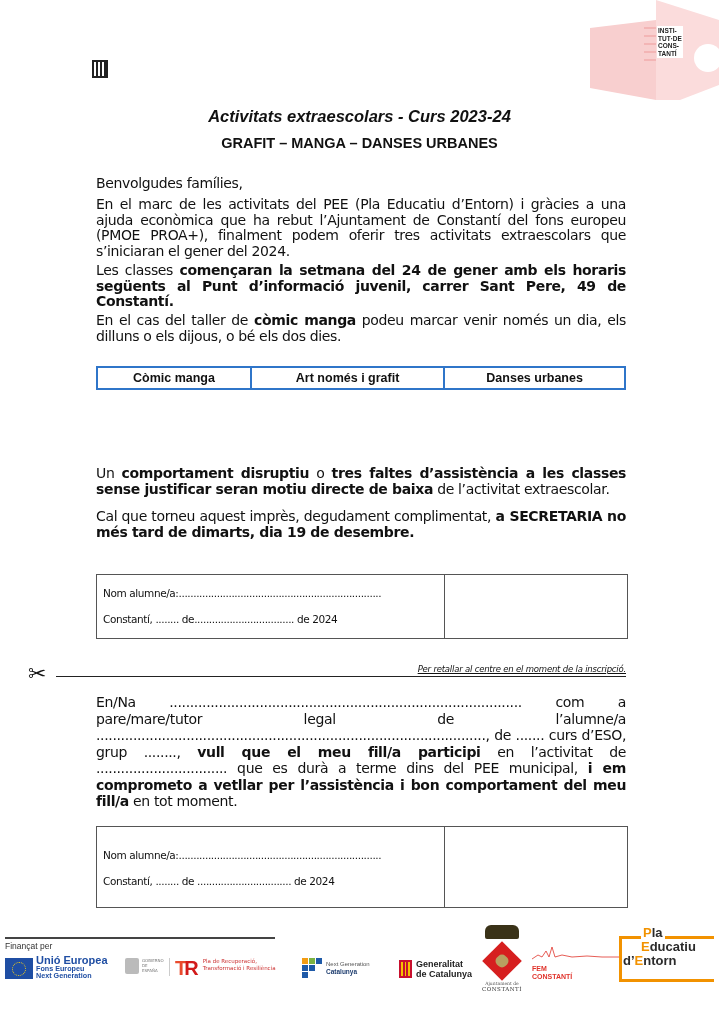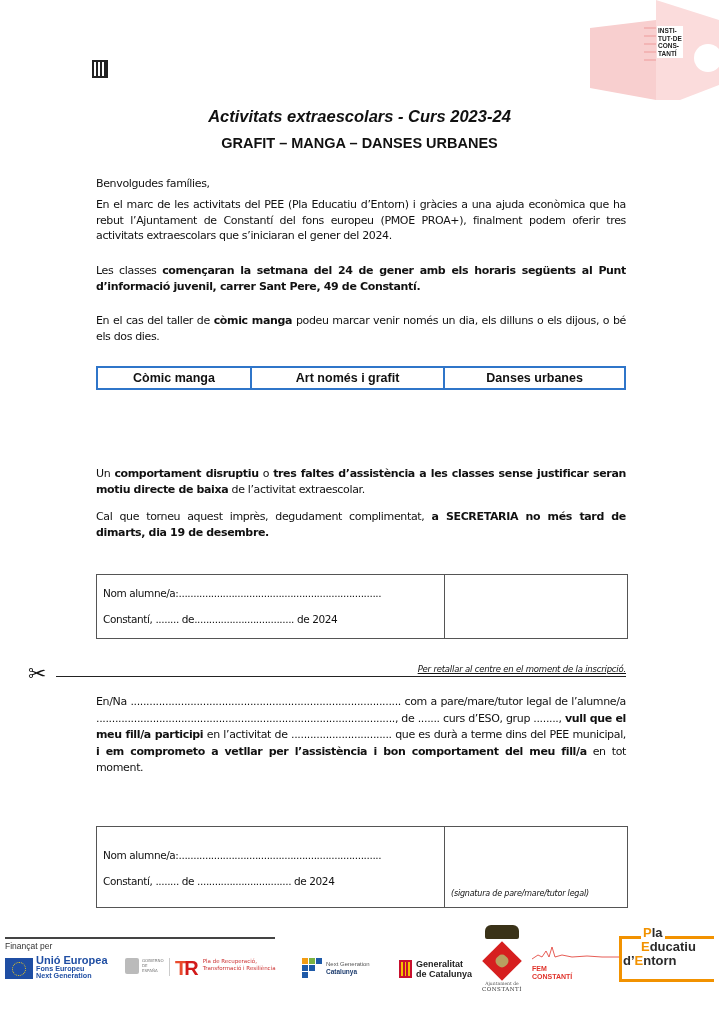--- a/index.html
+++ b/index.html
@@ -17,21 +17,21 @@
 
     .inst-logo { left: 590px; top: 0px; width: 129px; height: 100px; }
     .inst-text { position: absolute; left: 67px; top: 26px; font-family: "Liberation Sans", sans-serif; font-weight: bold;
       font-size: 6.5px; line-height: 7.5px; color: #222; background: #fff; padding: 1px 1px; }
 
     .title1 { left: 0; width: 719px; top: 107px; text-align: center; font-family: "Liberation Sans", sans-serif;
       font-style: italic; font-weight: bold; font-size: 16.5px; color: #111; }
     .title2 { left: 0; width: 719px; top: 135px; text-align: center; font-family: "Liberation Sans", sans-serif;
       font-weight: bold; font-size: 14.5px; color: #111; }
 
-    .para { left: 96px; width: 530px; font-family: "DejaVu Sans", sans-serif; font-size: 11px; line-height: 15.5px;
+    .para { left: 96px; width: 530px; font-family: "DejaVu Sans", sans-serif; font-size: 14px; line-height: 15.5px;
       text-align: justify; color: #111; letter-spacing: -0.35px; }
     .para b { font-weight: bold; }
 
     
     .sched { left: 96px; top: 366px; width: 530px; border-collapse: collapse; font-family: "Liberation Sans", sans-serif; }
     .sched td { border: 2px solid #2f75c9; text-align: center; padding: 0; }
     .sched .hdr td { background: #d9e3f4; height: 28px; color: #2e6fc2; font-weight: bold; font-size: 11.5px; }
     .sched .row td { height: 20px; font-weight: bold; font-size: 12.5px; color: #111; }
     .hdr-split { display: flex; height: 28px; }
     .hdr-split > div { flex: 1; display: flex; align-items: flex-start; padding-top: 2px; justify-content: space-between; padding-left: 12px; padding-right: 6px; }
@@ -150,23 +150,20 @@
 <div class="abs cut-line"></div>
 <div class="abs cut-note">Per retallar al centre en el moment de la inscripció.</div>
 
 <div class="abs para" style="top:694px;line-height:16.5px"><span>En/Na ...................................................................................... com a pare/mare/tutor legal de l’alumne/a ..............................................................................................., de ....... curs d’ESO, grup ........, </span><b>vull que el meu fill/a participi</b><span> en l’activitat de ................................ que es durà a terme dins del PEE municipal, </span><b>i em comprometo a vetllar per l’assistència i bon comportament del meu fill/a</b><span> en tot moment.</span></div>
 
 <div class="abs formbox" style="top:826px;height:80px">
   <div class="lft">
     <div class="fl" style="top:22px">Nom alumne/a:.....................................................................</div>
     <div class="fl" style="top:48px">Constantí, ........ de ................................ de 2024</div>
   </div>
-  <div class="rgt">
-    <div class="note" style="top:62px">(signatura de pare/mare/tutor legal)</div>
-  </div>
 </div>
 
 <div class="abs fin-line"></div>
 <div class="abs fin-label">Finançat per</div>
 
 <div class="abs eu-flag">
     <div class="eu-ring"></div>
   </div>
 <div class="abs eu-text">
   <div class="big">Unió Europea</div>

